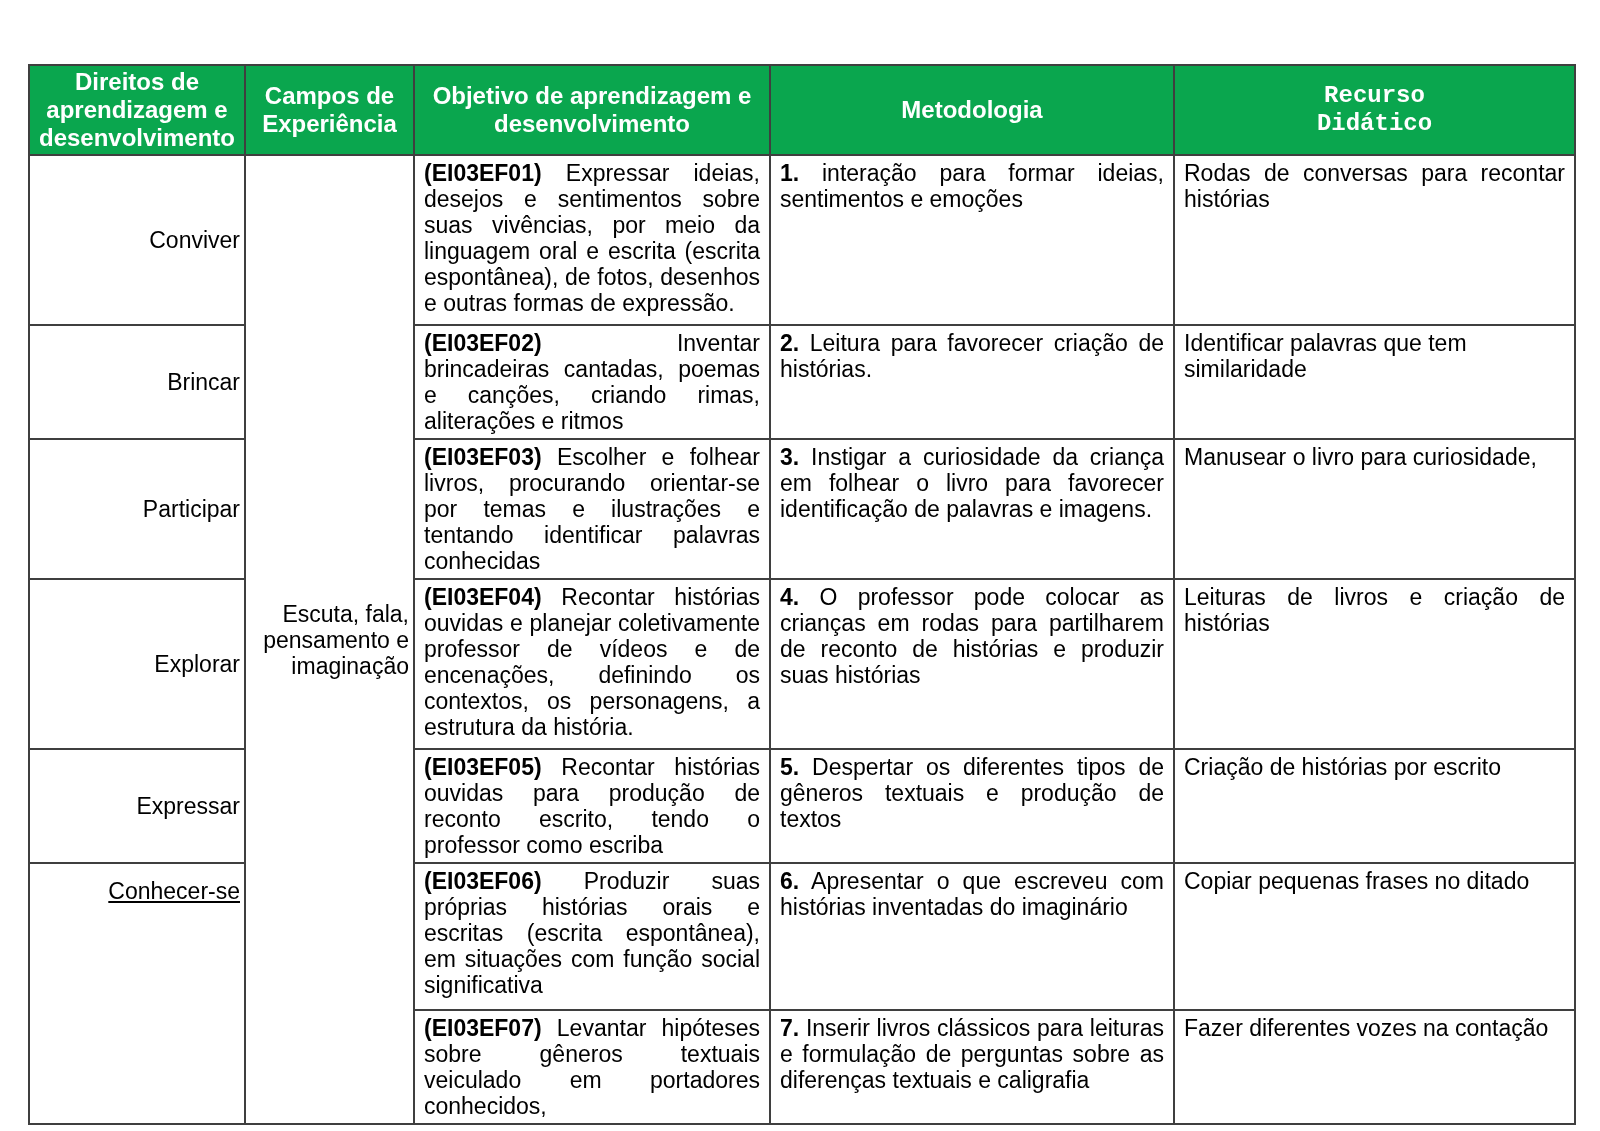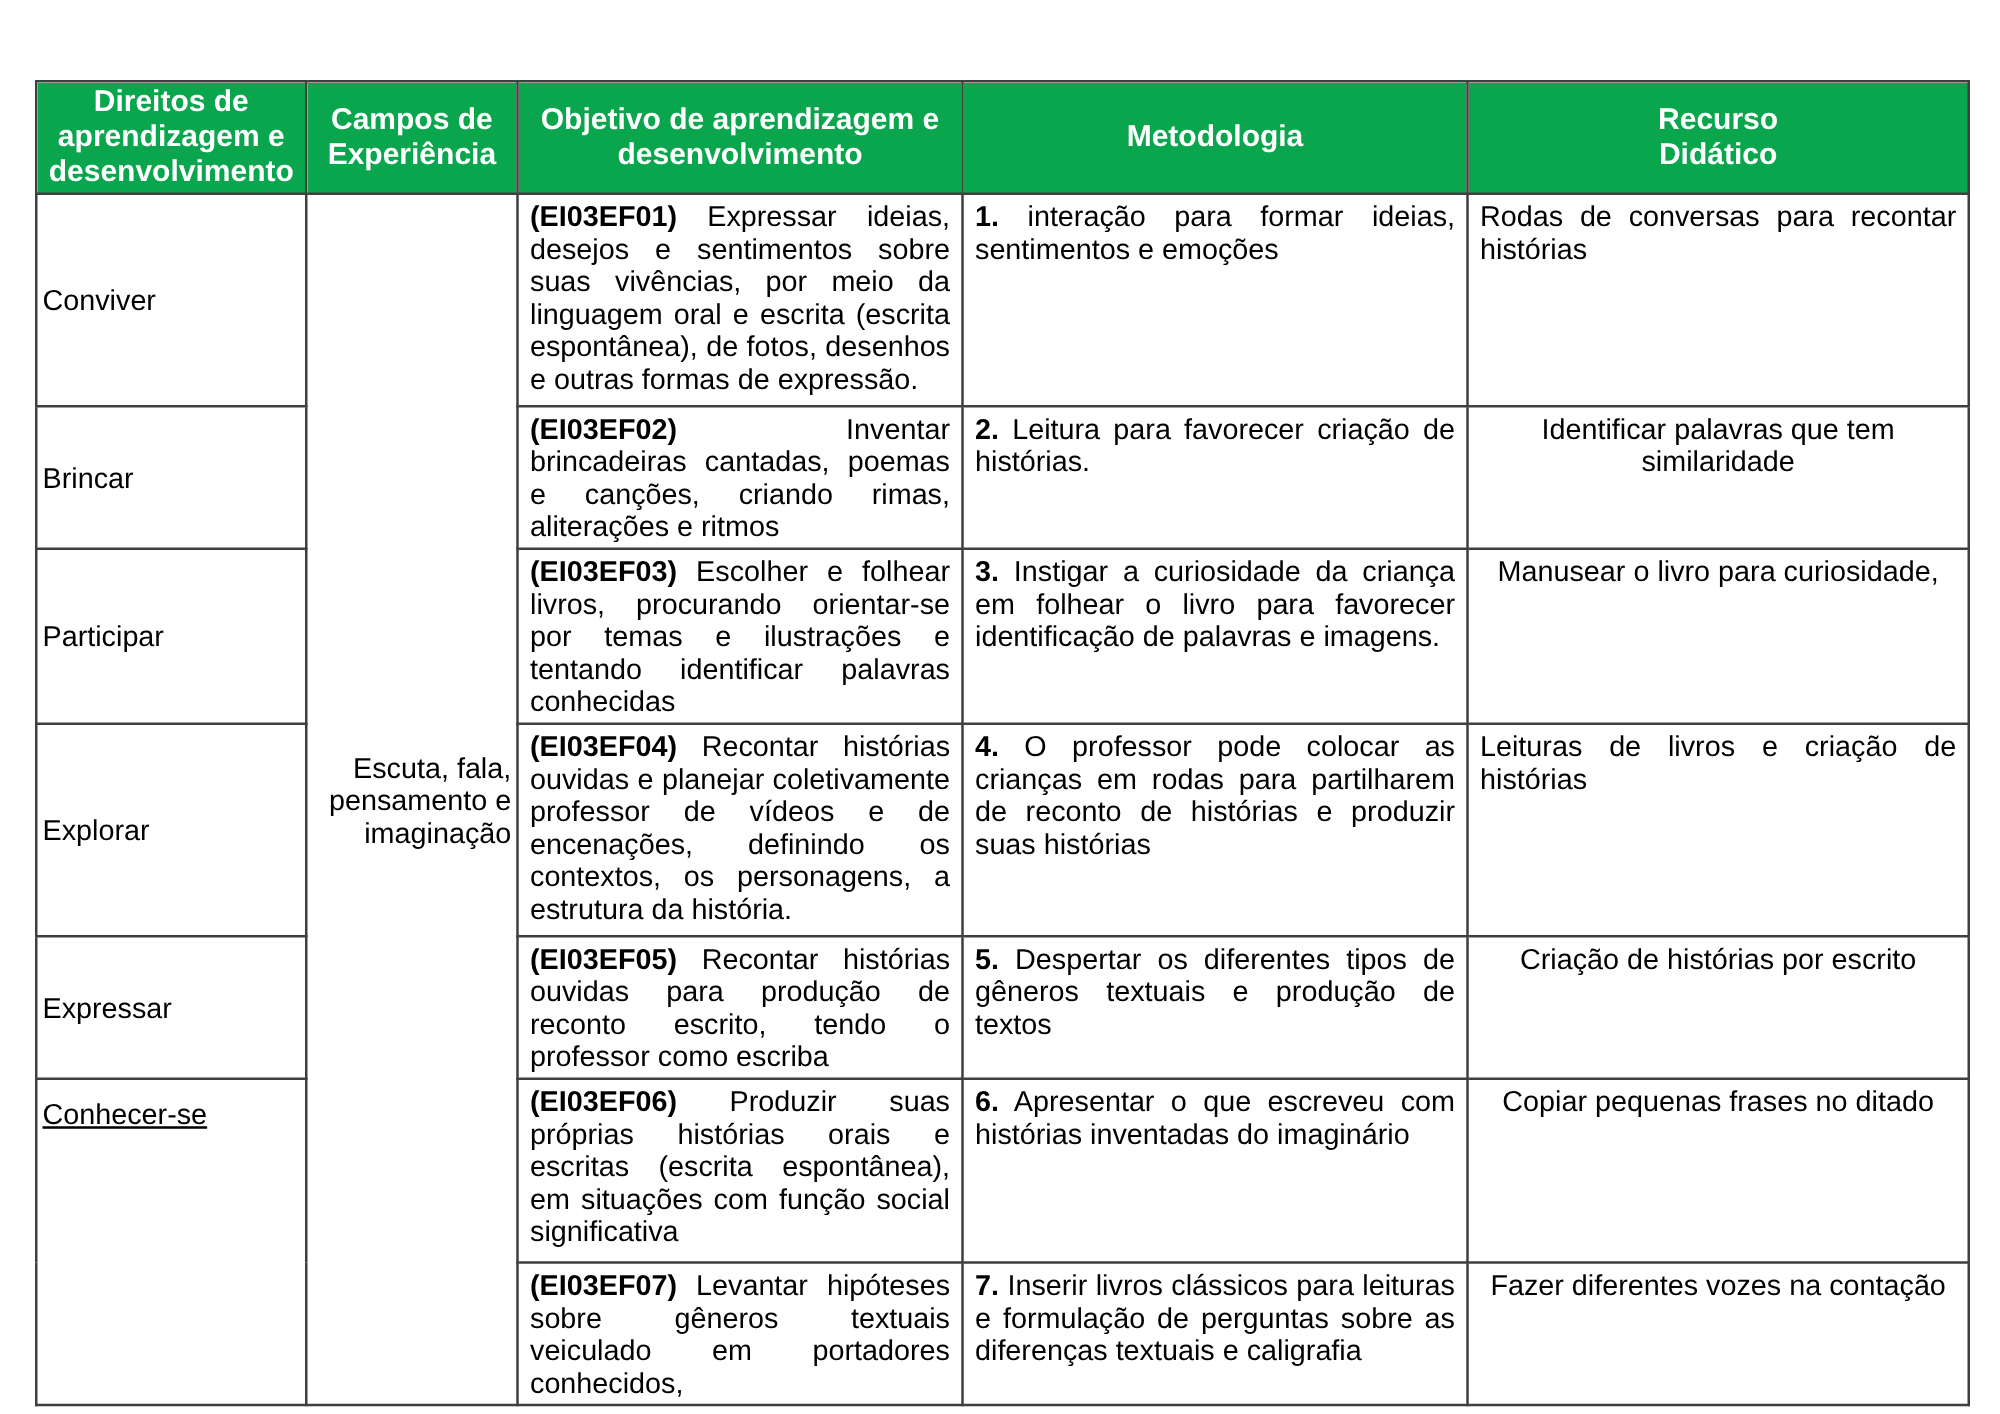--- a/index.html
+++ b/index.html
@@ -39,38 +39,38 @@
     padding: 2px 6px;
   }
   .doc-table td {
     font-size: 23px;
     line-height: 26px;
     vertical-align: top;
     padding: 4px 9px;
     margin-top: 42px;
   }
   td.cell-direito {
-    text-align: left;
+    text-align: right;
     vertical-align: middle;
     padding: 2px 4px;
   }
   td.cell-direito.top-label {
     vertical-align: top;
     padding-top: 14px;
     text-decoration: underline;
   }
   td.cell-campo {
     text-align: right;
     vertical-align: middle;
     padding: 2px 4px;
   }
   td.justify { text-align: justify; }
-  td.left { text-align: center; }
+  td.left { text-align: left; }
   .code, .num { font-weight: bold; }
-  th.prewrap { white-space: pre-line; }
+  th.prewrap { white-space: pre-line; font-family: Liberation Mono, monospace; }
 </style>
 </head>
 <body>
 
 <table class="doc-table">
   <colgroup>
     <col style="width:216px">
     <col style="width:169px">
     <col style="width:356px">
     <col style="width:404px">

